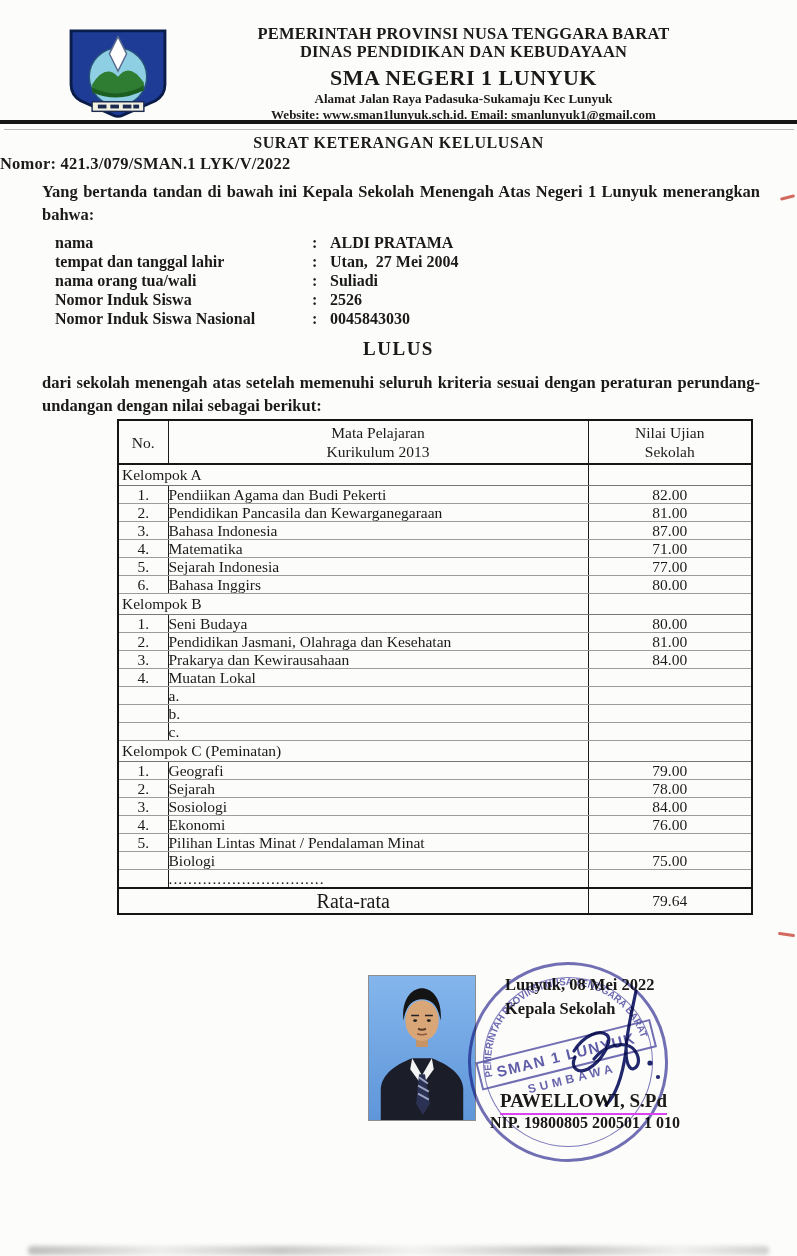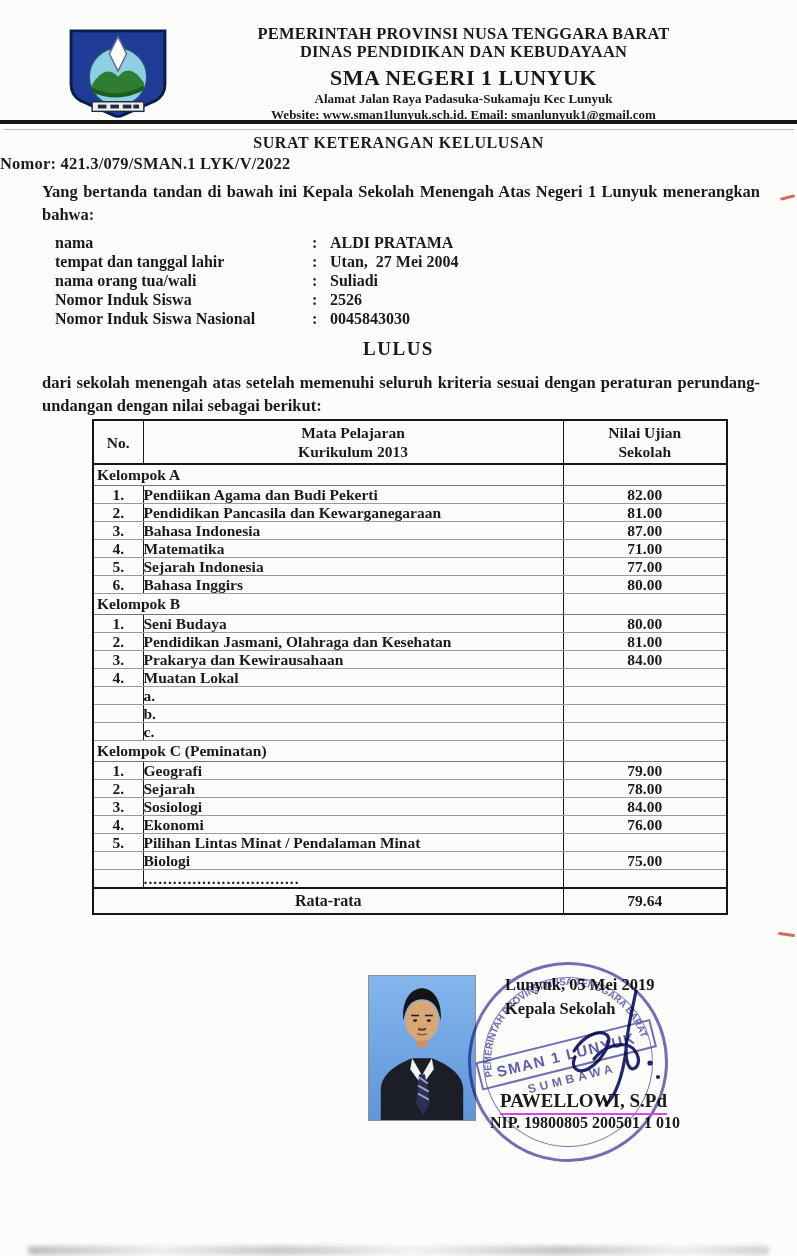--- a/index.html
+++ b/index.html
@@ -25,38 +25,38 @@
   .p-intro   { top:180px; }
   .p-state   { top:371px; }
   .p-closing { top:913px; }
   
   .fields { position:absolute; top:233px; left:55px; right:40px; }
   .frow { display:grid; grid-template-columns:257px 18px 1fr; font-size:16px; line-height:19px; }
   .fvalue { white-space:pre-wrap; }
   
   .verdict { position:absolute; top:338px; left:0; right:0; text-align:center; font-size:19px; letter-spacing:1.5px; }
   
-  .grades { position:absolute; top:419px; left:92px; width:634px; border-collapse:collapse;
-            border:2.2px solid #151515; font-size:15.5px; font-weight:bold; table-layout:fixed; }
+  .grades { position:absolute; top:419px; left:117px; width:634px; border-collapse:collapse;
+            border:2.2px solid #151515; font-size:15.5px; font-weight:normal; table-layout:fixed; }
   .grades col.c-no    { width:50px; }
   .grades col.c-sub   { width:420px; }
   .grades col.c-score { width:164px; }
   .grades td { overflow:hidden; }
   .grades td + td { border-left:1.5px solid #1c1c1c; }
   .thead-row td { border-bottom:2px solid #151515; text-align:center; vertical-align:middle; height:44px; line-height:19px; }
   .hline { display:block; }
   .sec td { border-top:1.7px solid #222; border-bottom:1px solid #777; height:21px; line-height:18px; }
   .sec .sec-label { padding-left:3px; text-align:left; }
   .drow td { border-bottom:1px solid #9c9c9c; height:18px; line-height:17px; }
   .drow .no { text-align:center; }
   .drow .sub { text-align:left; }
   td.score { text-align:center; }
   .dots-row .sub { letter-spacing:1px; }
   .avg td { border-top:2px solid #151515; height:25px; line-height:24px; }
-  .avg .avg-label { text-align:center; font-size:16px; }
+  .avg .avg-label { text-align:center; font-size:20px; }
   
   .photo { position:absolute; top:975px; left:368px; width:108px; height:146px; border:1px solid #8f8f8f; z-index:1; }
   .sig-date { position:absolute; top:975px; left:505px; font-size:16.5px; z-index:2; }
   .sig-role { position:absolute; top:999px; left:505px; font-size:16.5px; z-index:2; }
   .sig-name { position:absolute; top:1090px; left:500px; font-size:19px; border-bottom:2px solid #d946ef; padding-bottom:1px; z-index:4; }
   .sig-nip  { position:absolute; top:1114px; left:490px; font-size:16px; z-index:2; }
   .stamp { position:absolute; top:962px; left:468px; width:200px; height:200px; transform:rotate(-14deg);
            mix-blend-mode:multiply; opacity:.88; z-index:3; }
   .ring-outer { position:absolute; inset:0; border:3px solid rgba(66,62,158,.85); border-radius:50%; }
   .ring-inner { position:absolute; inset:15px; border:1.6px solid rgba(66,62,158,.78); border-radius:50%; }
@@ -301,21 +301,21 @@
     <path d="M51,100 L60,106 M50,108 L61,114 M50,116 L61,122" stroke="#9aa4c2" stroke-width="2"></path>
     <ellipse cx="54" cy="44" rx="17" ry="20" fill="#d9a678"></ellipse>
     <path d="M35,44 C33,22 44,12 54,12 C64,12 75,22 73,44 C70,28 63,23 54,23 C45,23 38,28 35,44 Z" fill="#141414"></path>
     <ellipse cx="47" cy="44" rx="2" ry="1.4" fill="#222"></ellipse>
     <ellipse cx="61" cy="44" rx="2" ry="1.4" fill="#222"></ellipse>
     <path d="M43,39 L51,39 M57,39 L65,39" stroke="#222" stroke-width="1.5"></path>
     <path d="M49,57 Q54,59 59,57" stroke="#8a5a3c" stroke-width="1.5" fill="none"></path>
     <path d="M50,52 Q54,54 58,52" stroke="#5a3a28" stroke-width="2" fill="none"></path>
   </svg>
 
-  <div class="sig-date">Lunyuk, 05 Mei 2019</div>
+  <div class="sig-date">Lunyuk, 08 Mei 2022</div>
   <div class="sig-role">Kepala Sekolah</div>
 
   <div class="stamp">
     <div class="ring-outer"></div>
     <div class="ring-inner"></div>
     <svg viewBox="0 0 200 200">
       <defs>
           <path id="arcPath" d="M 23,100 A 77 77 0 1 1 177,100" fill="none"></path>
         </defs>
       <text class="stamp-ring-text">

